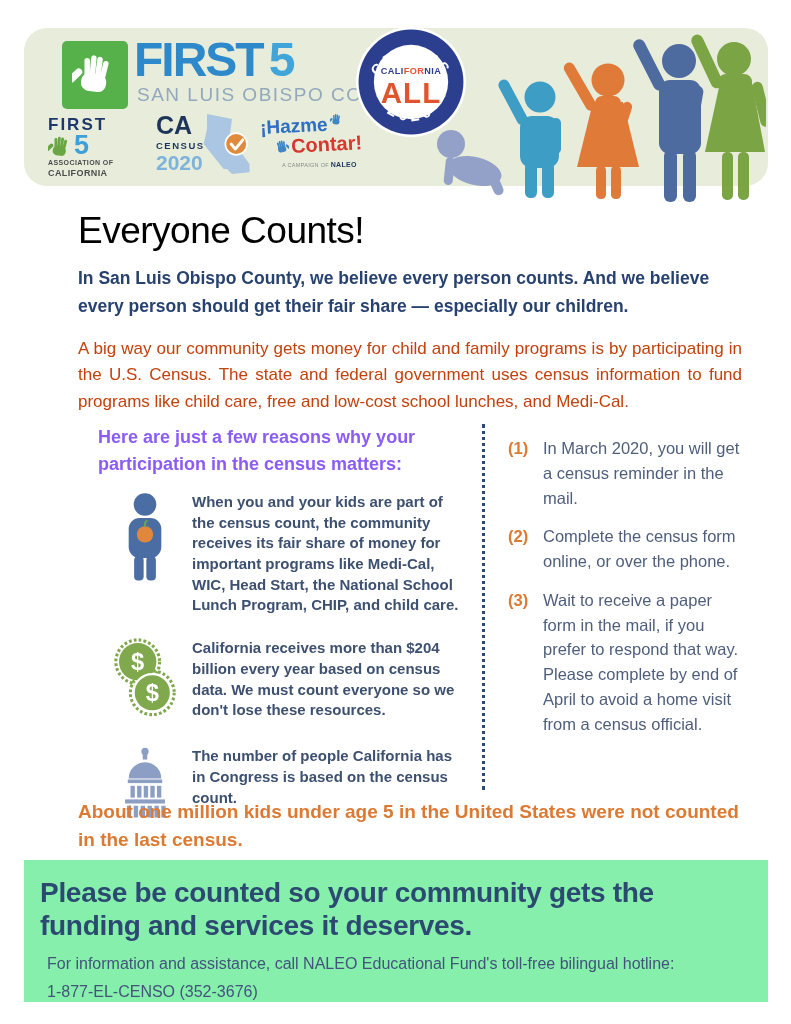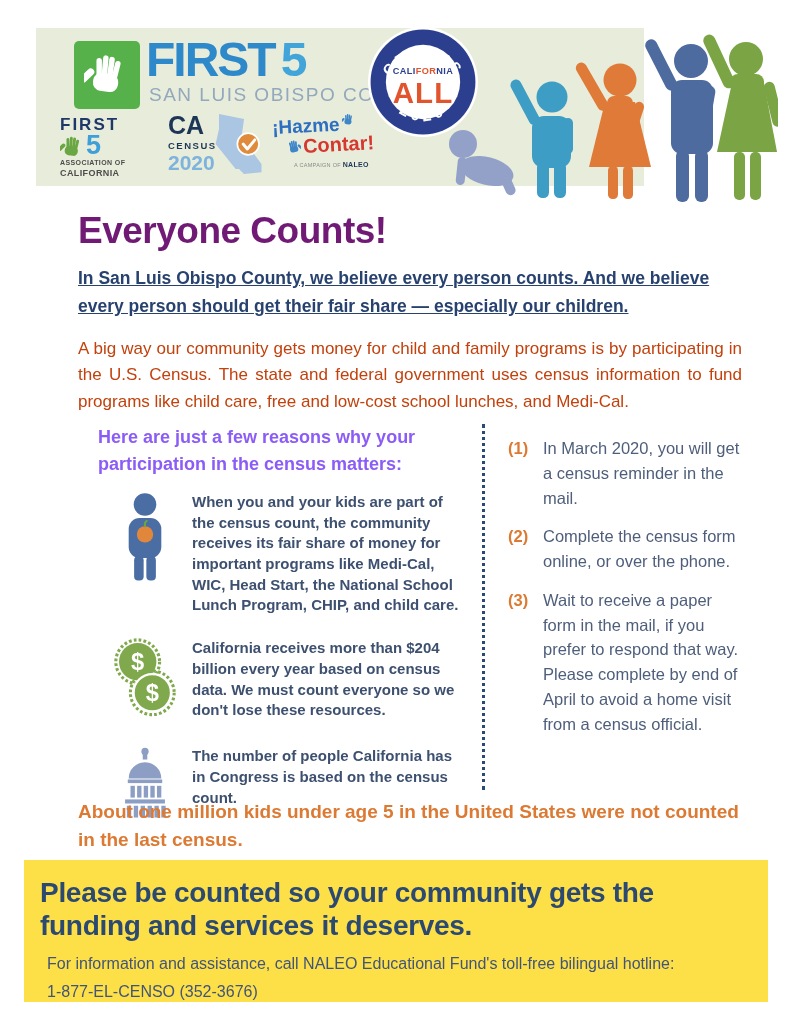--- a/index.html
+++ b/index.html
@@ -1,21 +1,21 @@
 <!DOCTYPE html>
 <html><head>
 <meta charset="utf-8">
 <style>
   * { margin:0; padding:0; box-sizing:border-box; }
   html,body { background:#ffffff; }
   body { font-family:"Liberation Sans","DejaVu Sans",sans-serif; }
   .page { position:relative; width:791px; height:1024px; background:#ffffff; overflow:hidden; margin:0 auto; }
 
   
-  .band { position:absolute; left:36px; top:28px; width:608px; height:158px; background:#e8ecda; }
+  .band { position:absolute; left:24px; top:28px; width:744px; height:158px; background:#e8ecda;border-radius:23px; }
   .f5-square { position:absolute; left:38px; top:13px; width:66px; height:68px; background:#56b14b; border-radius:5px; display:flex; align-items:center; justify-content:center; }
   .f5-word { position:absolute; left:110px; top:4px; font-size:48px; font-weight:bold; color:#2e89ca; letter-spacing:-2px; white-space:nowrap; }
   .f5-five { color:#42a5da; font-weight:bold; margin-left:6px; }
   .f5-sub { position:absolute; left:113px; top:56px; font-size:19px; color:#92a8bc; letter-spacing:1.5px; white-space:nowrap; }
 
   .logo-row { position:absolute; left:24px; top:84px; width:330px; height:70px; }
   .assoc { position:absolute; left:0; top:4px; width:100px; text-align:left; }
   .assoc-first { font-size:17px; font-weight:bold; color:#1d3869; letter-spacing:2px; line-height:1; }
   .assoc-mid { display:flex; align-items:flex-end; height:26px; }
   .assoc-five { font-size:27px; font-weight:bold; color:#3f9fd8; line-height:1; margin-left:2px; }
@@ -30,42 +30,42 @@
   .hazme-l1 { font-size:19px; font-weight:bold; color:#2d6fc0; transform:rotate(-3deg); display:flex; align-items:flex-start; gap:2px; }
   .hazme-l2 { font-size:20px; font-weight:bold; color:#d6382f; margin-left:14px; margin-top:-3px; transform:rotate(-3deg); display:flex; align-items:center; gap:2px; }
   .hazme-cap { font-size:5.5px; color:#8a8a8a; margin-top:5px; margin-left:22px; letter-spacing:.3px; }
   .hazme-naleo { font-weight:bold; color:#1d3658; font-size:7px; }
 
   .badge { position:absolute; left:331px; top:-2px; }
 
   .figures { position:absolute; left:397px; top:2px; }
 
   
-  .title { position:absolute; left:78px; top:210px; font-size:37px; font-weight:bold; color:#701a75; letter-spacing:-.5px; }
-  .intro-bold { position:absolute; left:78px; top:264px; width:666px; font-size:17.5px; font-weight:bold; color:#28426f; line-height:1.62;text-decoration:underline; }
+  .title { position:absolute; left:78px; top:210px; font-size:37px; font-weight:normal; color:#000000; letter-spacing:-.5px; }
+  .intro-bold { position:absolute; left:78px; top:264px; width:666px; font-size:17.5px; font-weight:bold; color:#28426f; line-height:1.62; }
   .intro-body { position:absolute; left:78px; top:336px; width:664px; font-size:17px; color:#c2410c; line-height:1.55; text-align:justify; }
 
   .col-left { position:absolute; left:98px; top:424px; width:368px; }
   .col-head { font-size:18px; font-weight:bold; color:#8b5cf6; line-height:1.5; }
   .reasons { margin-top:12px; padding-left:14px; }
   .reason { display:flex; gap:14px; margin-bottom:20px; align-items:flex-start;justify-content:center; }
   .reason-icon { width:66px; flex:none; display:flex; justify-content:center; }
   .reason-text { font-size:15px; font-weight:600; color:#3d5070; line-height:1.38; padding-top:2px; }
 
   .divider { position:absolute; left:482px; top:424px; height:366px; border-left:3px dotted #2b4a73; }
 
   .col-right { position:absolute; left:508px; top:424px; width:234px; }
   .steps { margin-top:12px; }
   .step { position:relative; padding-left:35px; margin-bottom:14px; font-size:16.5px; color:#4e5e7b; line-height:1.5; }
   .step-num { position:absolute; left:0; top:0; font-weight:bold; color:#dc7a33; }
 
   .callout { position:absolute; left:78px; top:798px; width:672px; font-size:19px; font-weight:bold; color:#dc7a33; line-height:1.45; }
 
   
-  .footer { position:absolute; left:24px; top:860px; width:744px; height:142px; background:#fde047; }
+  .footer { position:absolute; left:24px; top:860px; width:744px; height:142px; background:#86efac; }
   .footer-head { position:absolute; left:16px; top:16px; width:700px; font-size:28px; font-weight:bold; color:#2c4a71; line-height:1.18; letter-spacing:-.3px; }
   .footer-info { position:absolute; left:23px; top:90px; width:690px; font-size:16px; color:#42547a; line-height:1.75; }
 
   svg text { font-family:"Liberation Sans","DejaVu Sans",sans-serif; }
 </style>
 </head>
 <body>
 
 <svg width="0" height="0" style="position:absolute" aria-hidden="true">
   <defs>

